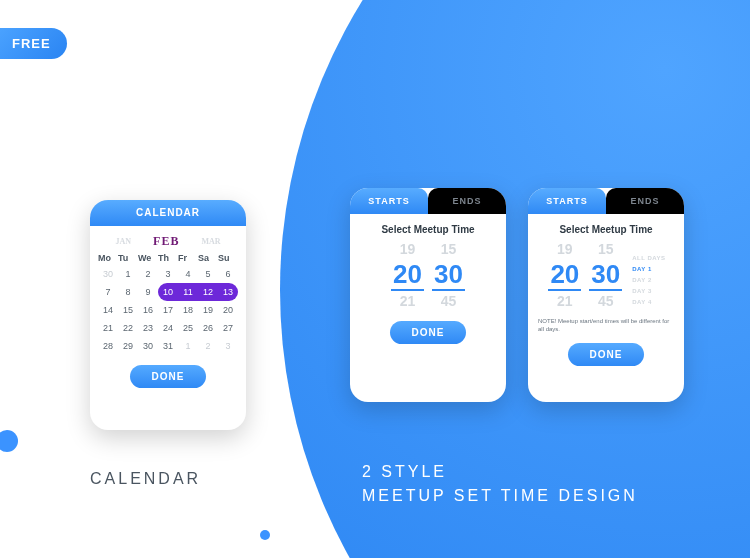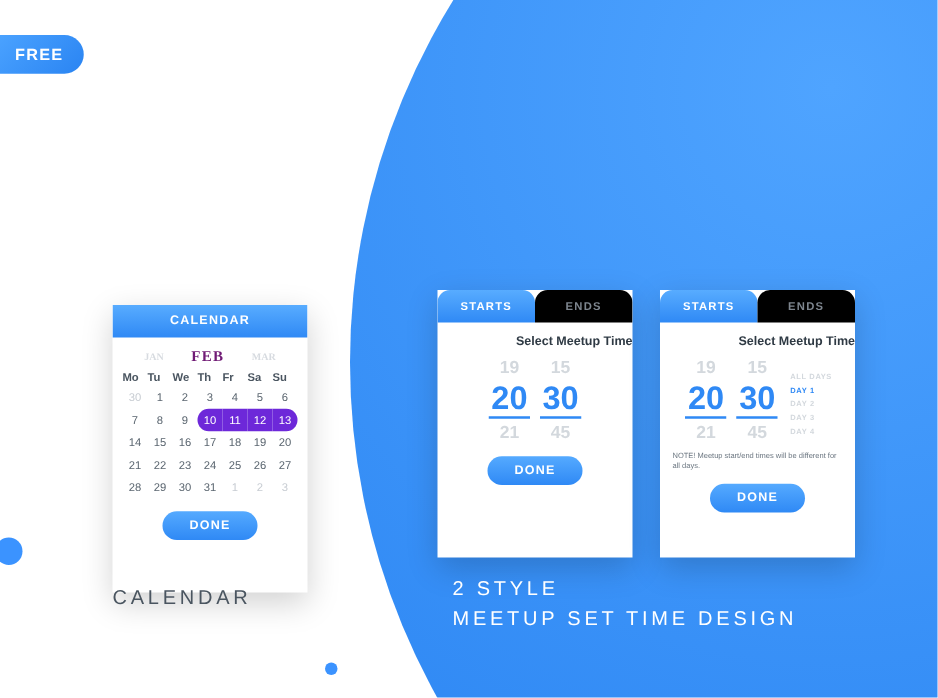--- a/index.html
+++ b/index.html
@@ -10,21 +10,21 @@
 .bg-circle { position: absolute; width: 1100px; height: 1100px; border-radius: 50%; background: radial-gradient(circle at 35% 30%, #4fa4ff 0%, #2a84f2 70%); left: 280px; top: -260px; }
 
 
 .dot-a { position: absolute; width: 22px; height: 22px; border-radius: 50%; background: #3b93ff; left: -4px; top: 430px; }
 .dot-b { position: absolute; width: 10px; height: 10px; border-radius: 50%; background: #3b93ff; left: 260px; top: 530px; }
 
 
 .free-tag { position: absolute; left: 0; top: 28px; background: linear-gradient(135deg,#4aa2ff,#2a84f2); color:#fff; font-weight:700; font-size:13px; padding:8px 16px 8px 12px; border-radius: 0 18px 18px 0; letter-spacing:1px; }
 
 
-.card { position: absolute; background:#fff; border-radius:0; box-shadow: 0 8px 24px rgba(0,0,0,.18); overflow:hidden;margin-top:44px; }
+.card { position: absolute; background:#fff; border-radius:18px; box-shadow: 0 8px 24px rgba(0,0,0,.18); overflow:hidden; }
 
 
 .cal-card { width: 156px; height: 230px; left: 90px; top: 200px; }
 .card-head { height: 26px; background: linear-gradient(180deg,#58acff,#2f89f5); color:#fff; text-align:center; font-size:10px; font-weight:700; letter-spacing:1px; line-height:26px; }
 .month-row { display:flex; align-items:center; justify-content:center; gap:22px; padding: 8px 0 4px; font-family: Liberation Serif, serif; }
 .month-side { color:#d7dbe0; font-size:8px; font-weight:600; }
 .month-cur { color:#701a75; font-size:12px; font-weight:700; letter-spacing:1px; }
 .grid { display:grid; grid-template-columns: repeat(7, 1fr); padding: 0 8px; }
 .dow { font-size:9px; color:#4a5560; font-weight:600; padding-bottom:2px; }
 .cell { text-align:center; font-size:9px; color:#5b6670; height:18px; line-height:18px; position:relative; }
@@ -35,21 +35,21 @@
 .done-btn { display:block; margin: 10px auto 0; background: linear-gradient(180deg,#55aaff,#2f89f5); color:#fff; border:none; border-radius:18px; font-size:10px; font-weight:700; letter-spacing:1px; padding:6px 22px; cursor:pointer; }
 
 
 .time-card { width: 156px; height: 214px; top: 188px; }
 .time-card.a { left: 350px; }
 .time-card.b { left: 528px; }
 .tabs { display:flex; height:26px; }
 .tab { flex:1; text-align:center; font-size:9px; font-weight:700; letter-spacing:1px; line-height:26px; border-radius:10px 10px 0 0; }
 .tab.active { background: linear-gradient(180deg,#58acff,#2f89f5); color:#fff; }
 .tab.inactive { background:#000000; color:#7d858e; }
-.select-label { text-align:right; font-size:10px; font-weight:700; color:#2f3a44; padding: 10px 0 4px; }
+.select-label { text-align:center; font-size:10px; font-weight:700; color:#2f3a44; padding: 10px 0 4px; }
 .picker-wrap { display:flex; align-items:flex-start; justify-content:center; gap:4px; padding: 0 8px; }
 .picker { text-align:center; }
 .p-dim { color:#d3d8dd; font-size:14px; font-weight:700; line-height:20px; }
 .p-main { color:#2f89f5; font-size:26px; font-weight:800; line-height:30px; border-bottom:2px solid #2f89f5; padding:0 2px; margin: 0 2px; }
 .day-list { font-size:6px; font-weight:700; text-align:left; padding-top:14px; padding-left:4px; }
 .day-item { color:#d3d8dd; line-height:11px; letter-spacing:.5px; }
 .day-item.active { color:#2f89f5; }
 .note { font-size:6px; color:#6b7680; padding: 6px 10px 0; line-height:8px; }
 
 

